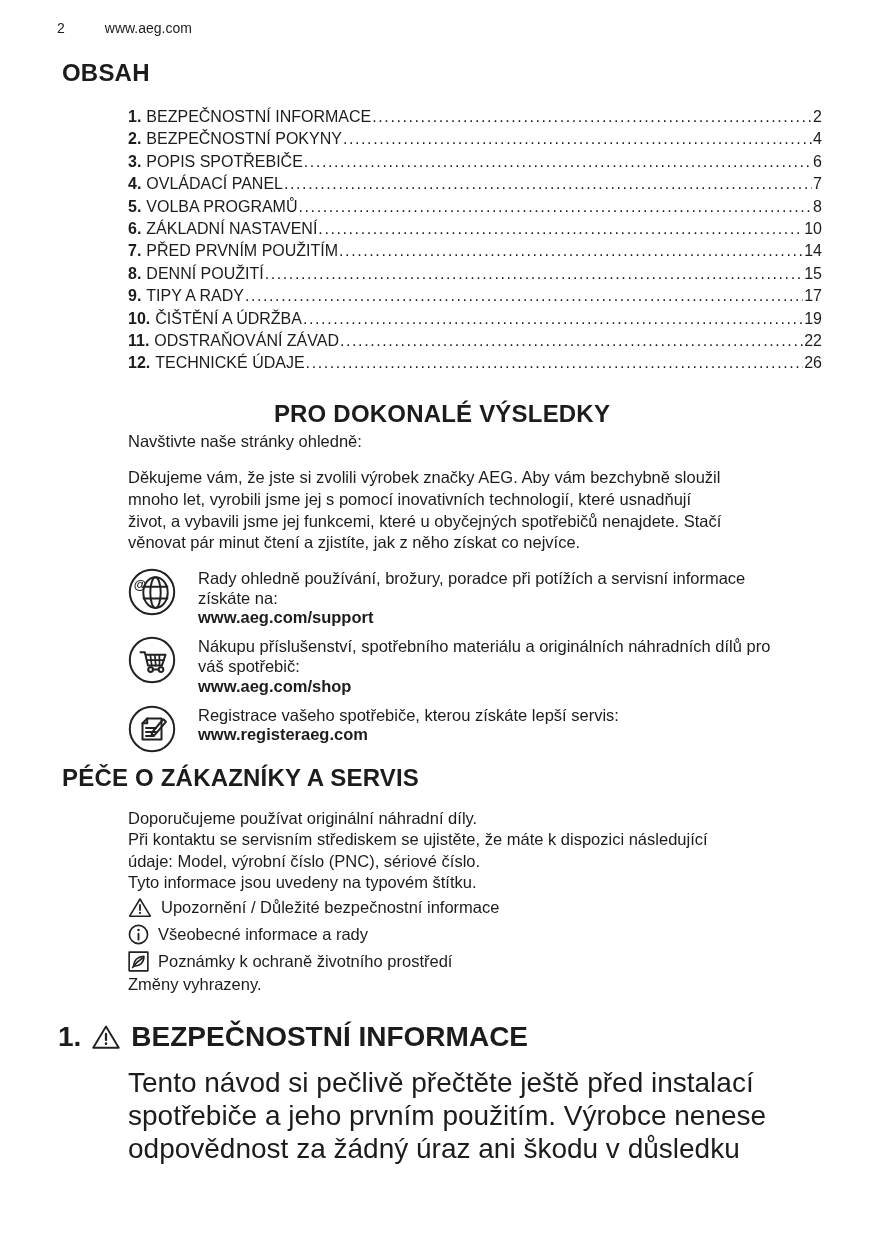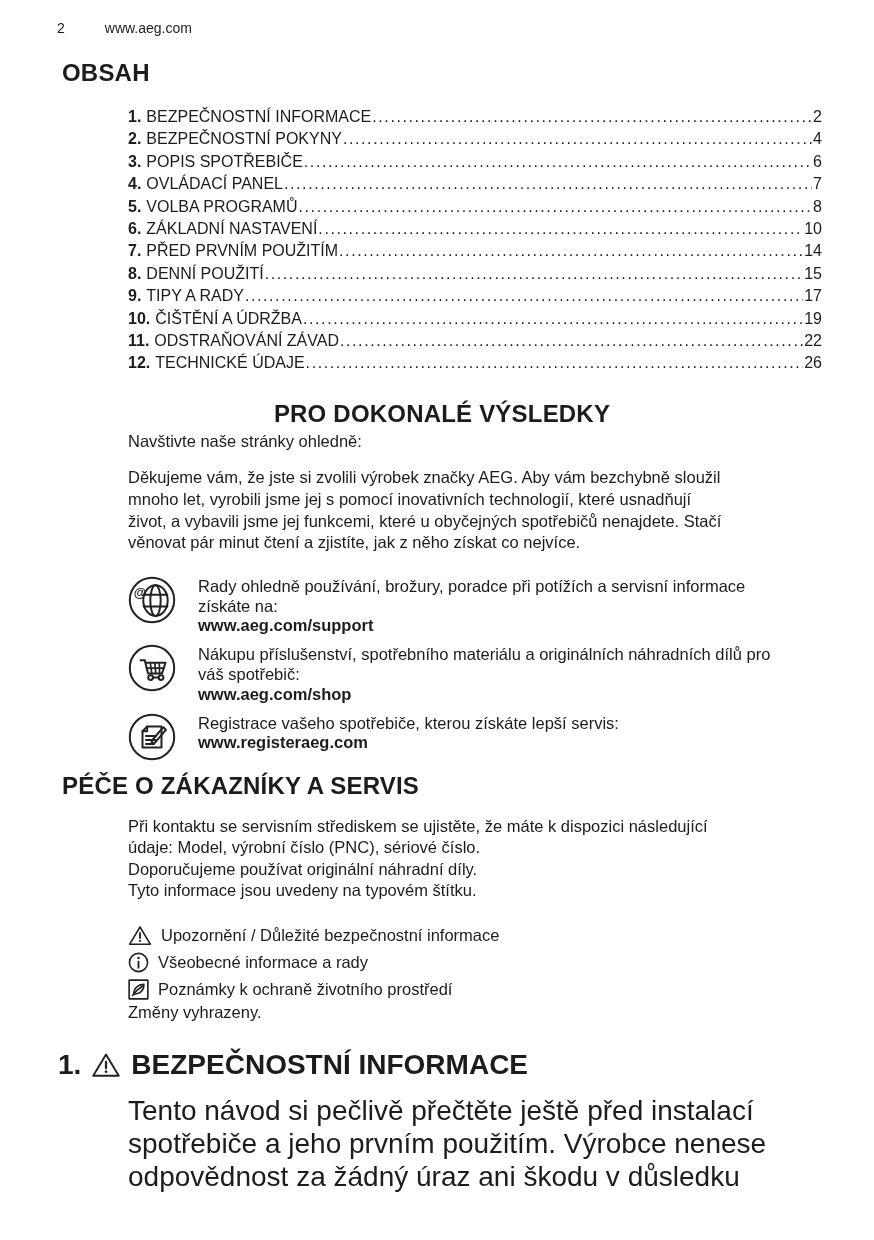--- a/index.html
+++ b/index.html
@@ -26,29 +26,29 @@
   .leader::after {
     content:"...................................................................................................................................................";
     letter-spacing:1.6px; font-size:16px;
   }
   .tpage { white-space:nowrap; }
 
   .indent { margin-left:71px; }
   .bodytxt { font-size:16.5px; line-height:21.6px; }
   .preline { white-space:pre-line; }
 
-  .resources { margin-top:22px; }
+  .resources { margin-top:14px; }
   .res-row { display:flex; align-items:flex-start; margin-bottom:8px; }
   .res-icon { width:48px; height:48px; flex:none; margin-right:22px; }
   .res-icon svg { width:100%; height:100%; display:block; }
   .res-body { font-size:16.5px; line-height:19.8px; padding-top:1px; }
   .res-link { font-weight:bold; }
 
   .care-lines { margin-top:13px; }
-  .notes { margin-top:20px; }
+  .notes { margin-top:0; }
   .note-row { display:flex; align-items:center; font-size:16.5px; height:27px; }
   .note-icon { flex:none; display:inline-flex; margin-right:9px; }
   .note-icon svg { display:block; }
   .changes { font-size:16.5px; }
 
   .sec-head {
     display:flex; align-items:center; gap:10px;
     font-size:28px; font-weight:bold; margin:26px 0 0 1px; line-height:34px;
   }
   .sec-head .tri svg { display:block; }
@@ -240,23 +240,23 @@
           <div class="res-link">www.registeraeg.com</div>
         </div>
       </div>
     </div>
   </div>
 
   <h1 class="doc-h" style="margin-top:8px;">PÉČE O ZÁKAZNÍKY A SERVIS</h1>
 
   <div class="indent">
     <div class="care-lines">
+      <p class="bodytxt">Doporučujeme používat originální náhradní díly.</p>
       <p class="bodytxt preline">Při kontaktu se servisním střediskem se ujistěte, že máte k dispozici následující
 údaje: Model, výrobní číslo (PNC), sériové číslo.</p>
-      <p class="bodytxt">Doporučujeme používat originální náhradní díly.</p>
       <p class="bodytxt">Tyto informace jsou uvedeny na typovém štítku.</p>
     </div>
 
     <div class="notes">
       <div class="note-row">
         <span class="note-icon">
           <svg width="24" height="21">
               <use href="#sym-warning"></use>
             </svg>
         </span>

